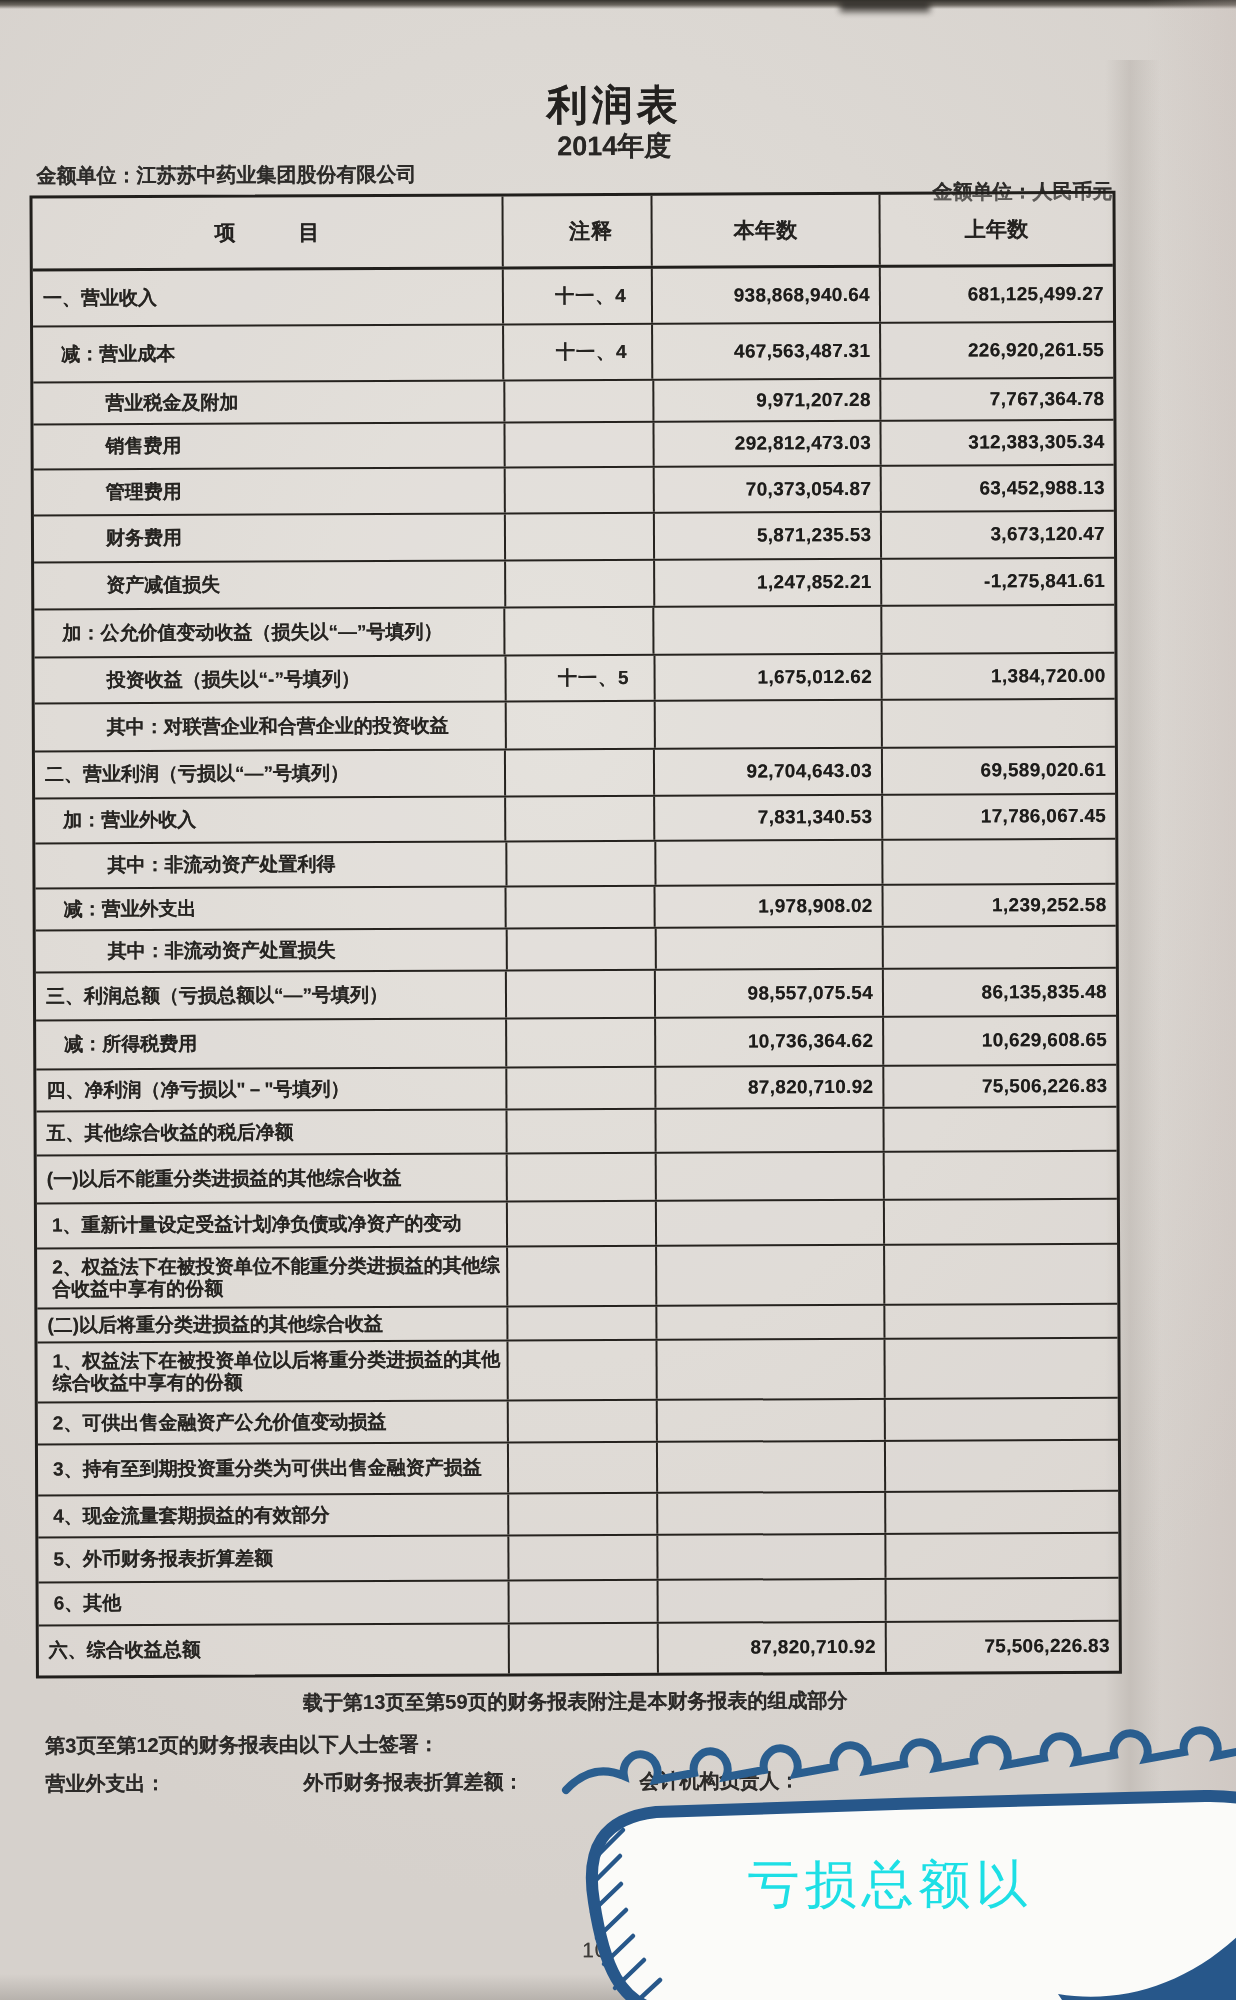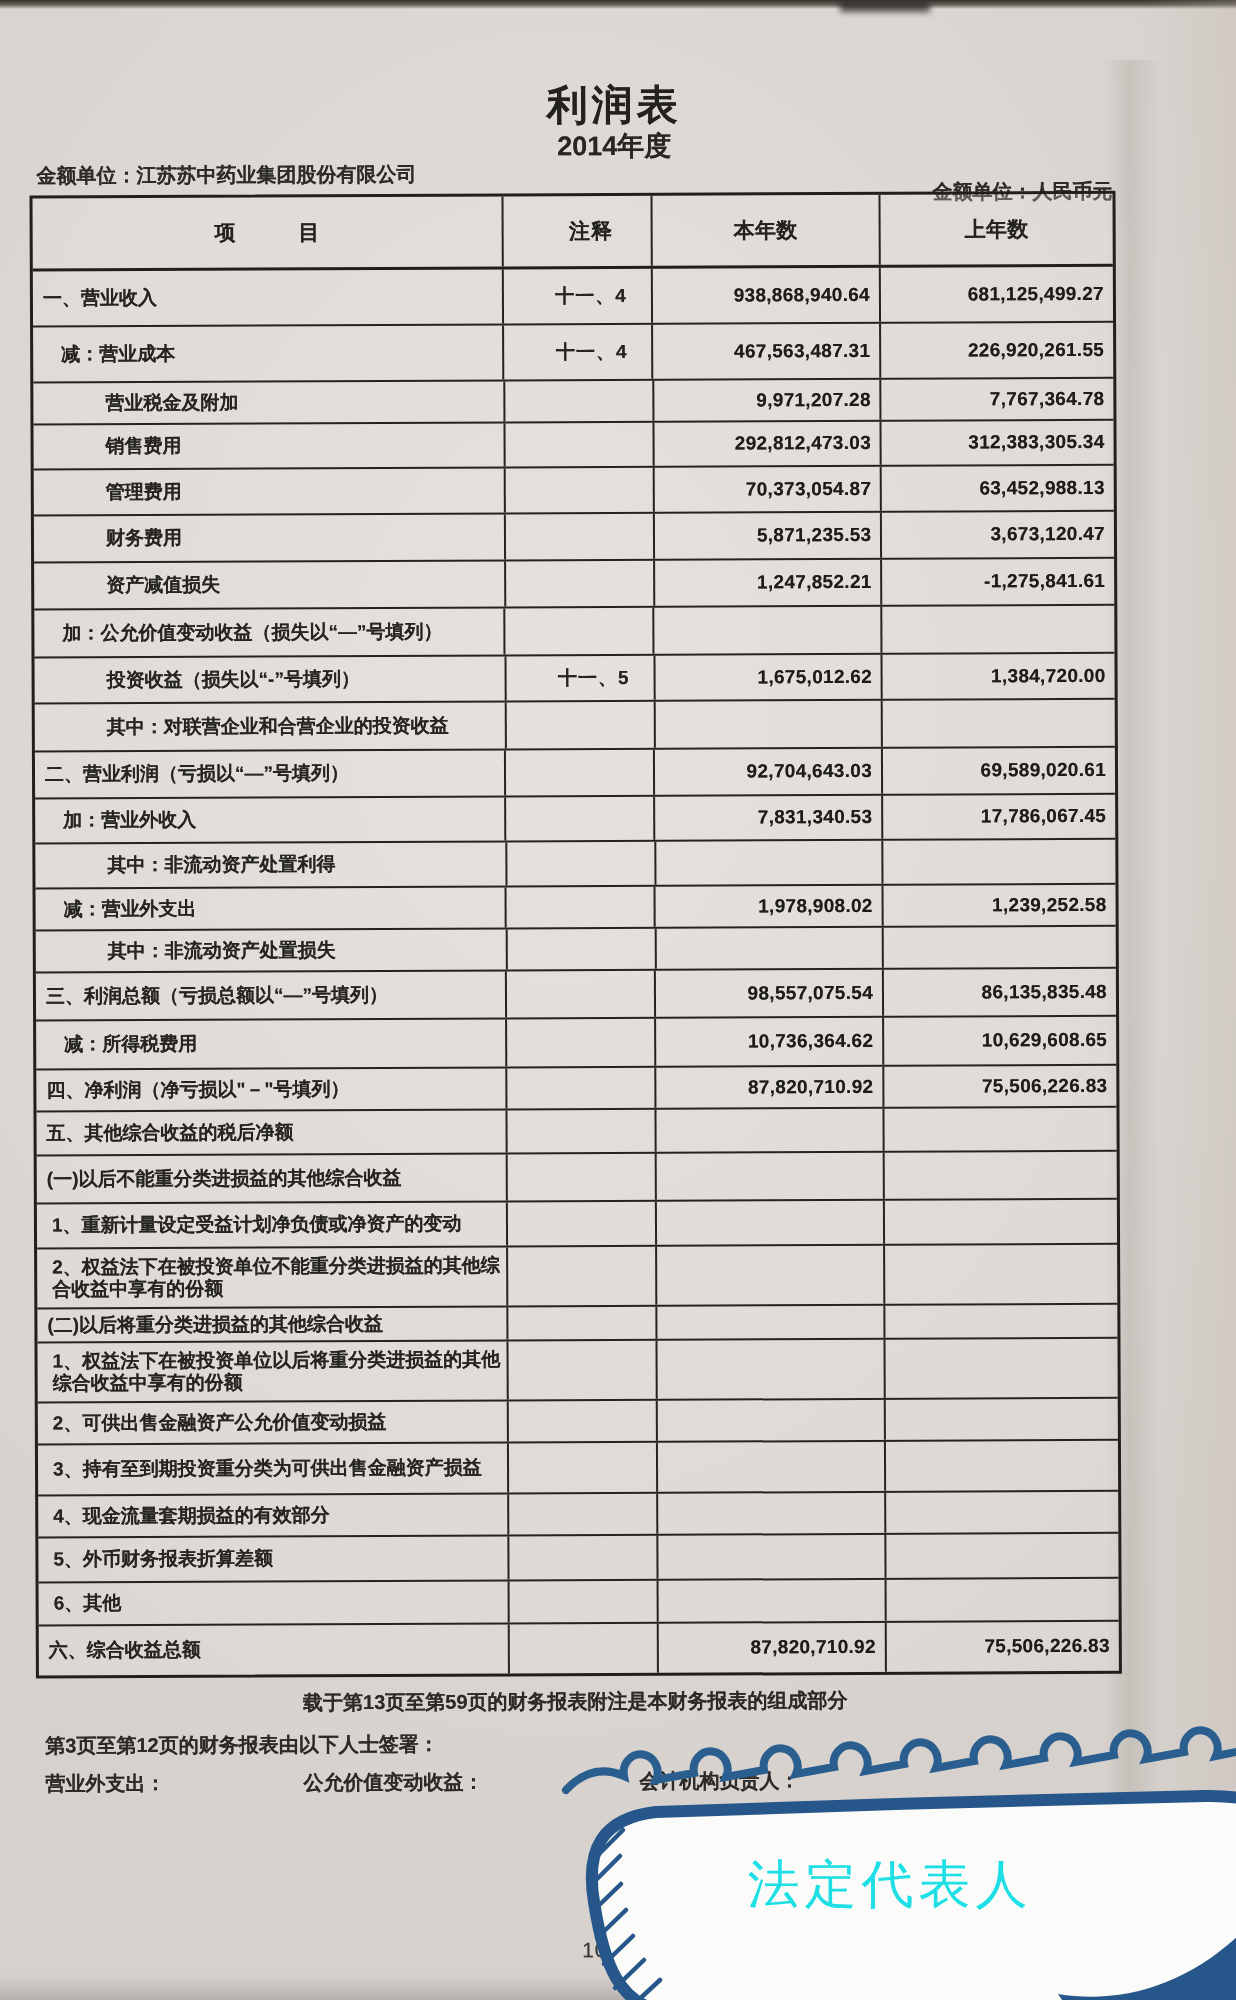--- a/index.html
+++ b/index.html
@@ -263,21 +263,21 @@
             <div class="c num t">87,820,710.92</div>
             <div class="c num last t">75,506,226.83</div>
           </div>
         </div>
     </div>
 
     <div class="note-center t">载于第13页至第59页的财务报表附注是本财务报表的组成部分</div>
     <div class="sign-intro t">第3页至第12页的财务报表由以下人士签署：</div>
     <div class="sign-row">
       <span class="s1 t">营业外支出：</span>
-      <span class="s2 t">公允价值变动收益：</span>
+      <span class="s2 t">外币财务报表折算差额：</span>
       <span class="s3 t">会计机构负责人：</span>
     </div>
     <div class="page-num t">10</div>
   </div>
 
   <svg class="wm-svg" viewBox="0 0 1236 2000" xmlns="http://www.w3.org/2000/svg">
 
     <path d="M566 1790
       q26 -28 58 -14
       a17 18 0 1 1 32 4 l38 -7
@@ -305,14 +305,14 @@
       <line x1="604" y1="1964" x2="633" y2="1936"></line>
       <line x1="615" y1="1988" x2="644" y2="1960"></line>
       <line x1="632" y1="2006" x2="660" y2="1980"></line>
     </g>
 
     <path d="M1058 1994
       C1120 2004 1185 1986 1240 1934
       C1258 1918 1280 1924 1280 1946
       L1280 2012 L1070 2012 Z" fill="#27578a"></path>
   </svg>
-  <div class="wm-text">法定代表人</div>
+  <div class="wm-text">亏损总额以</div>
 </div>
 
 </body></html>

